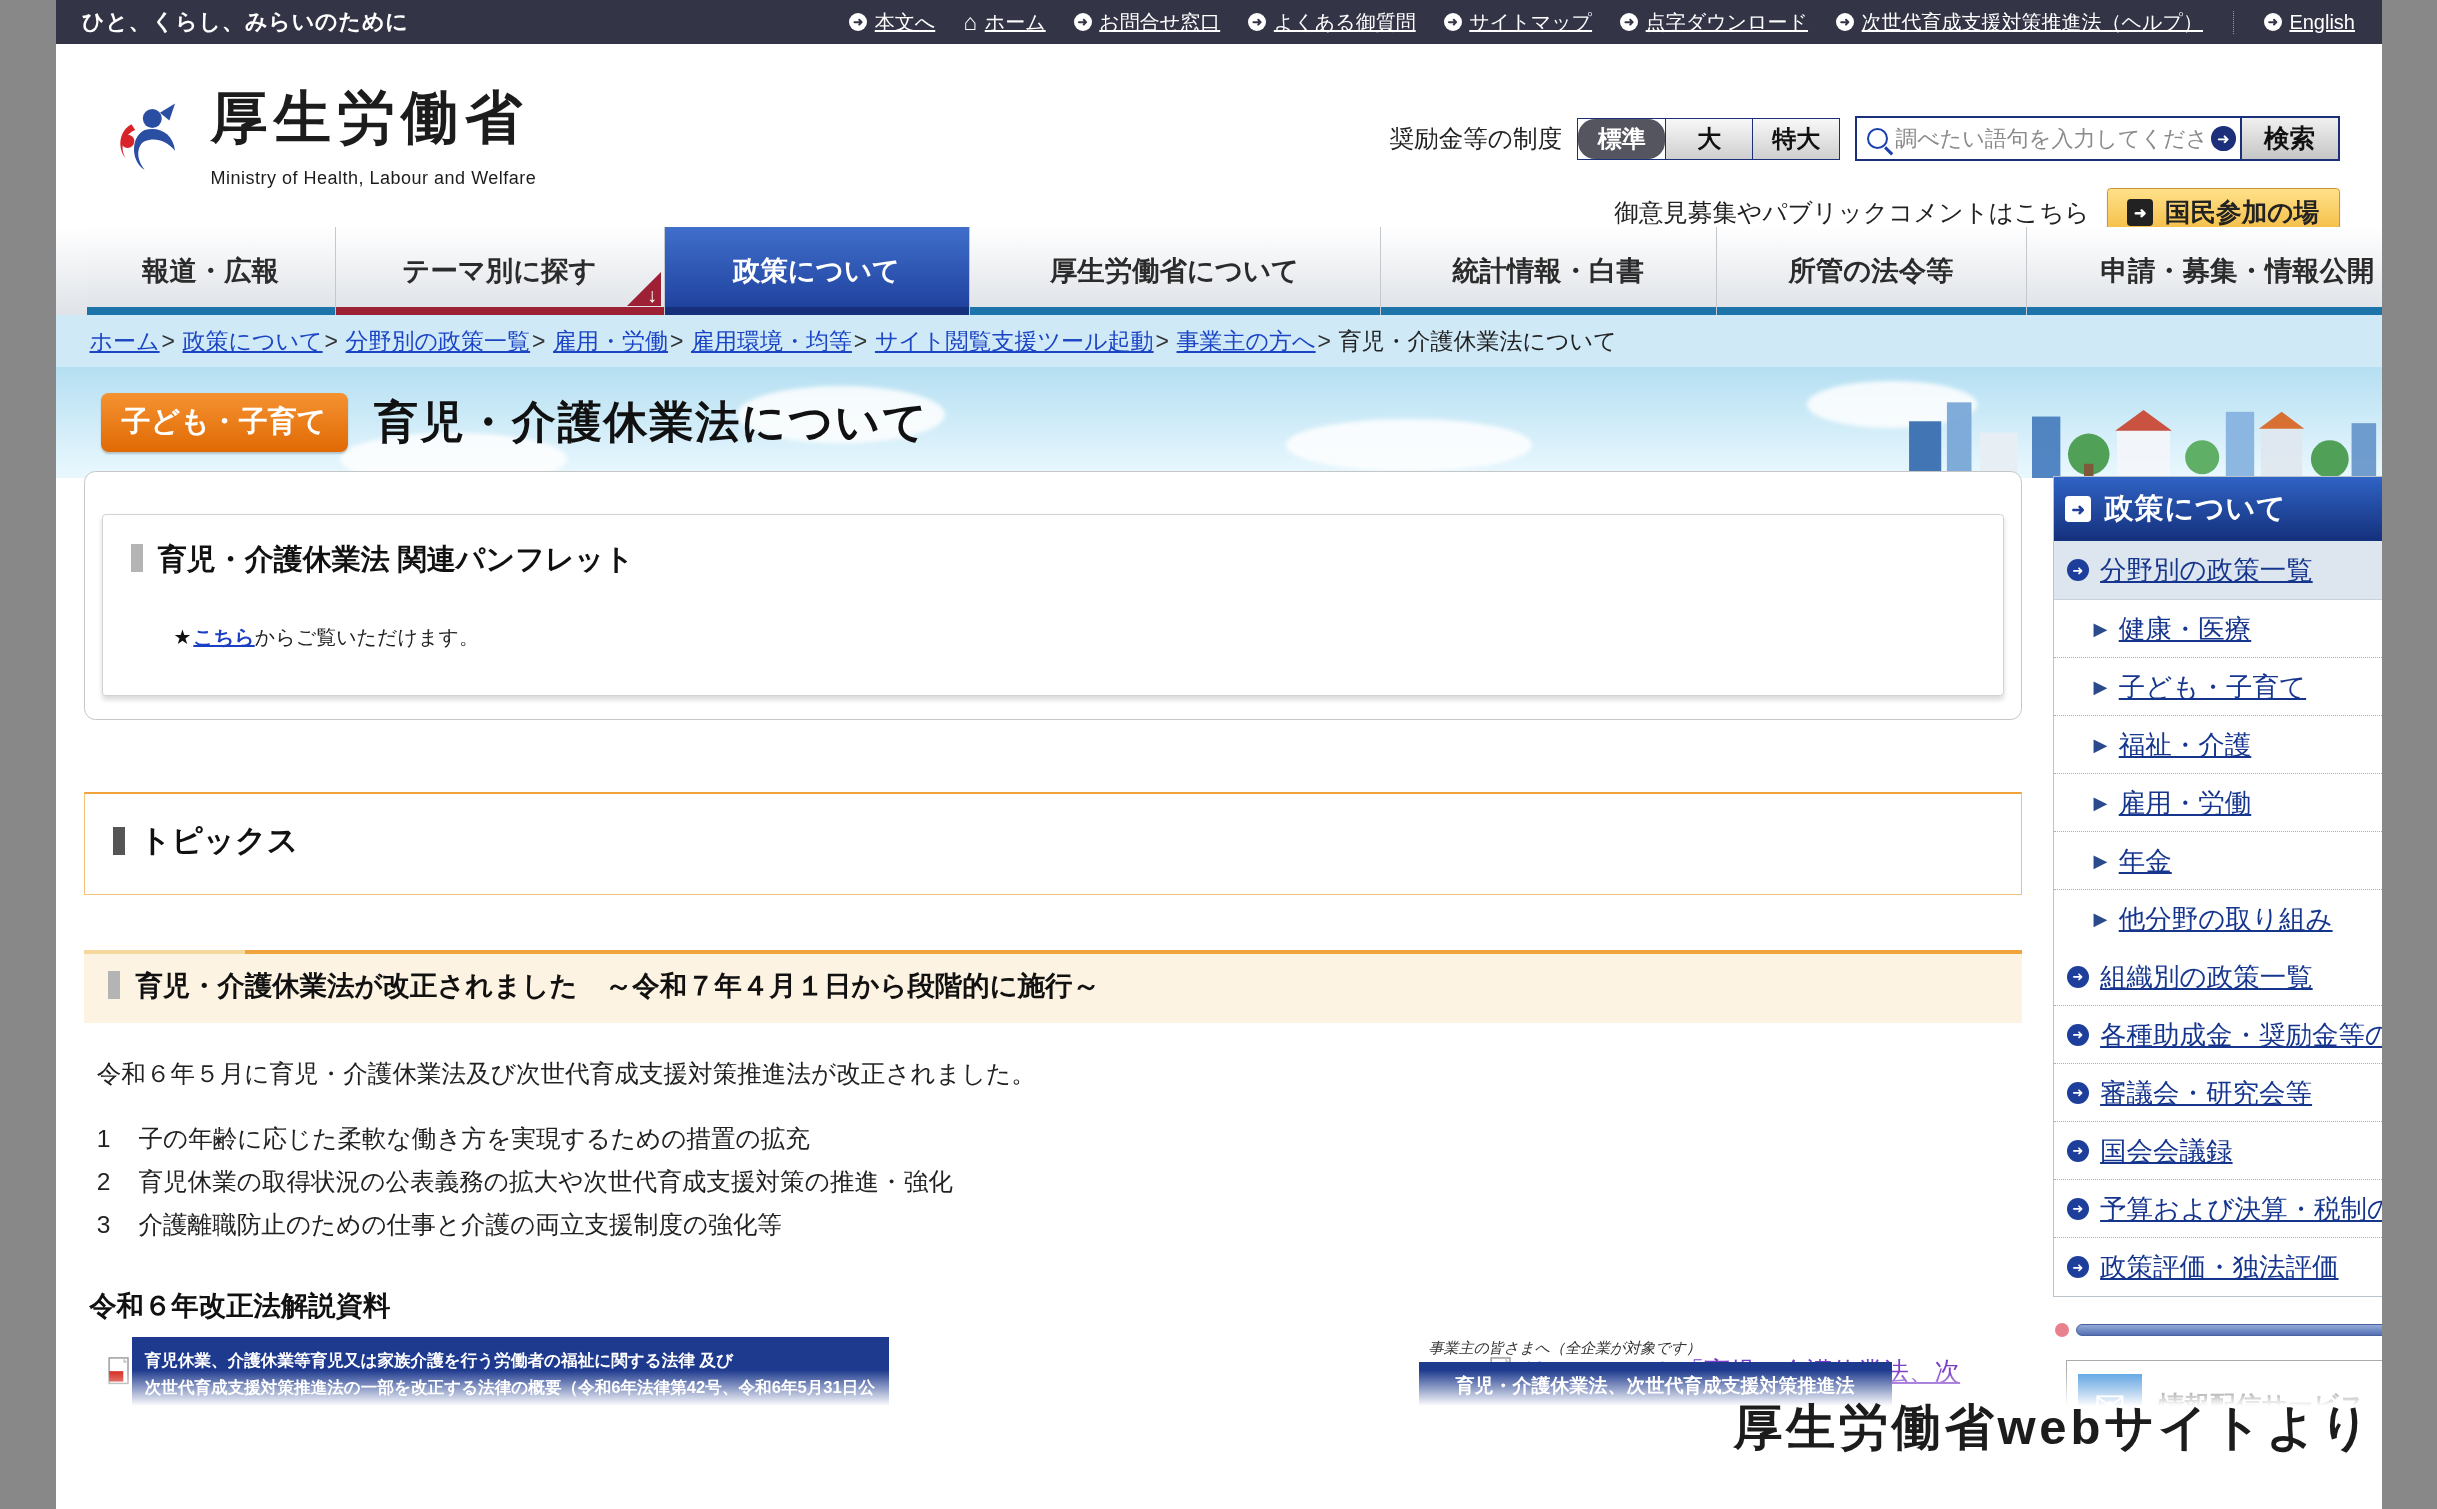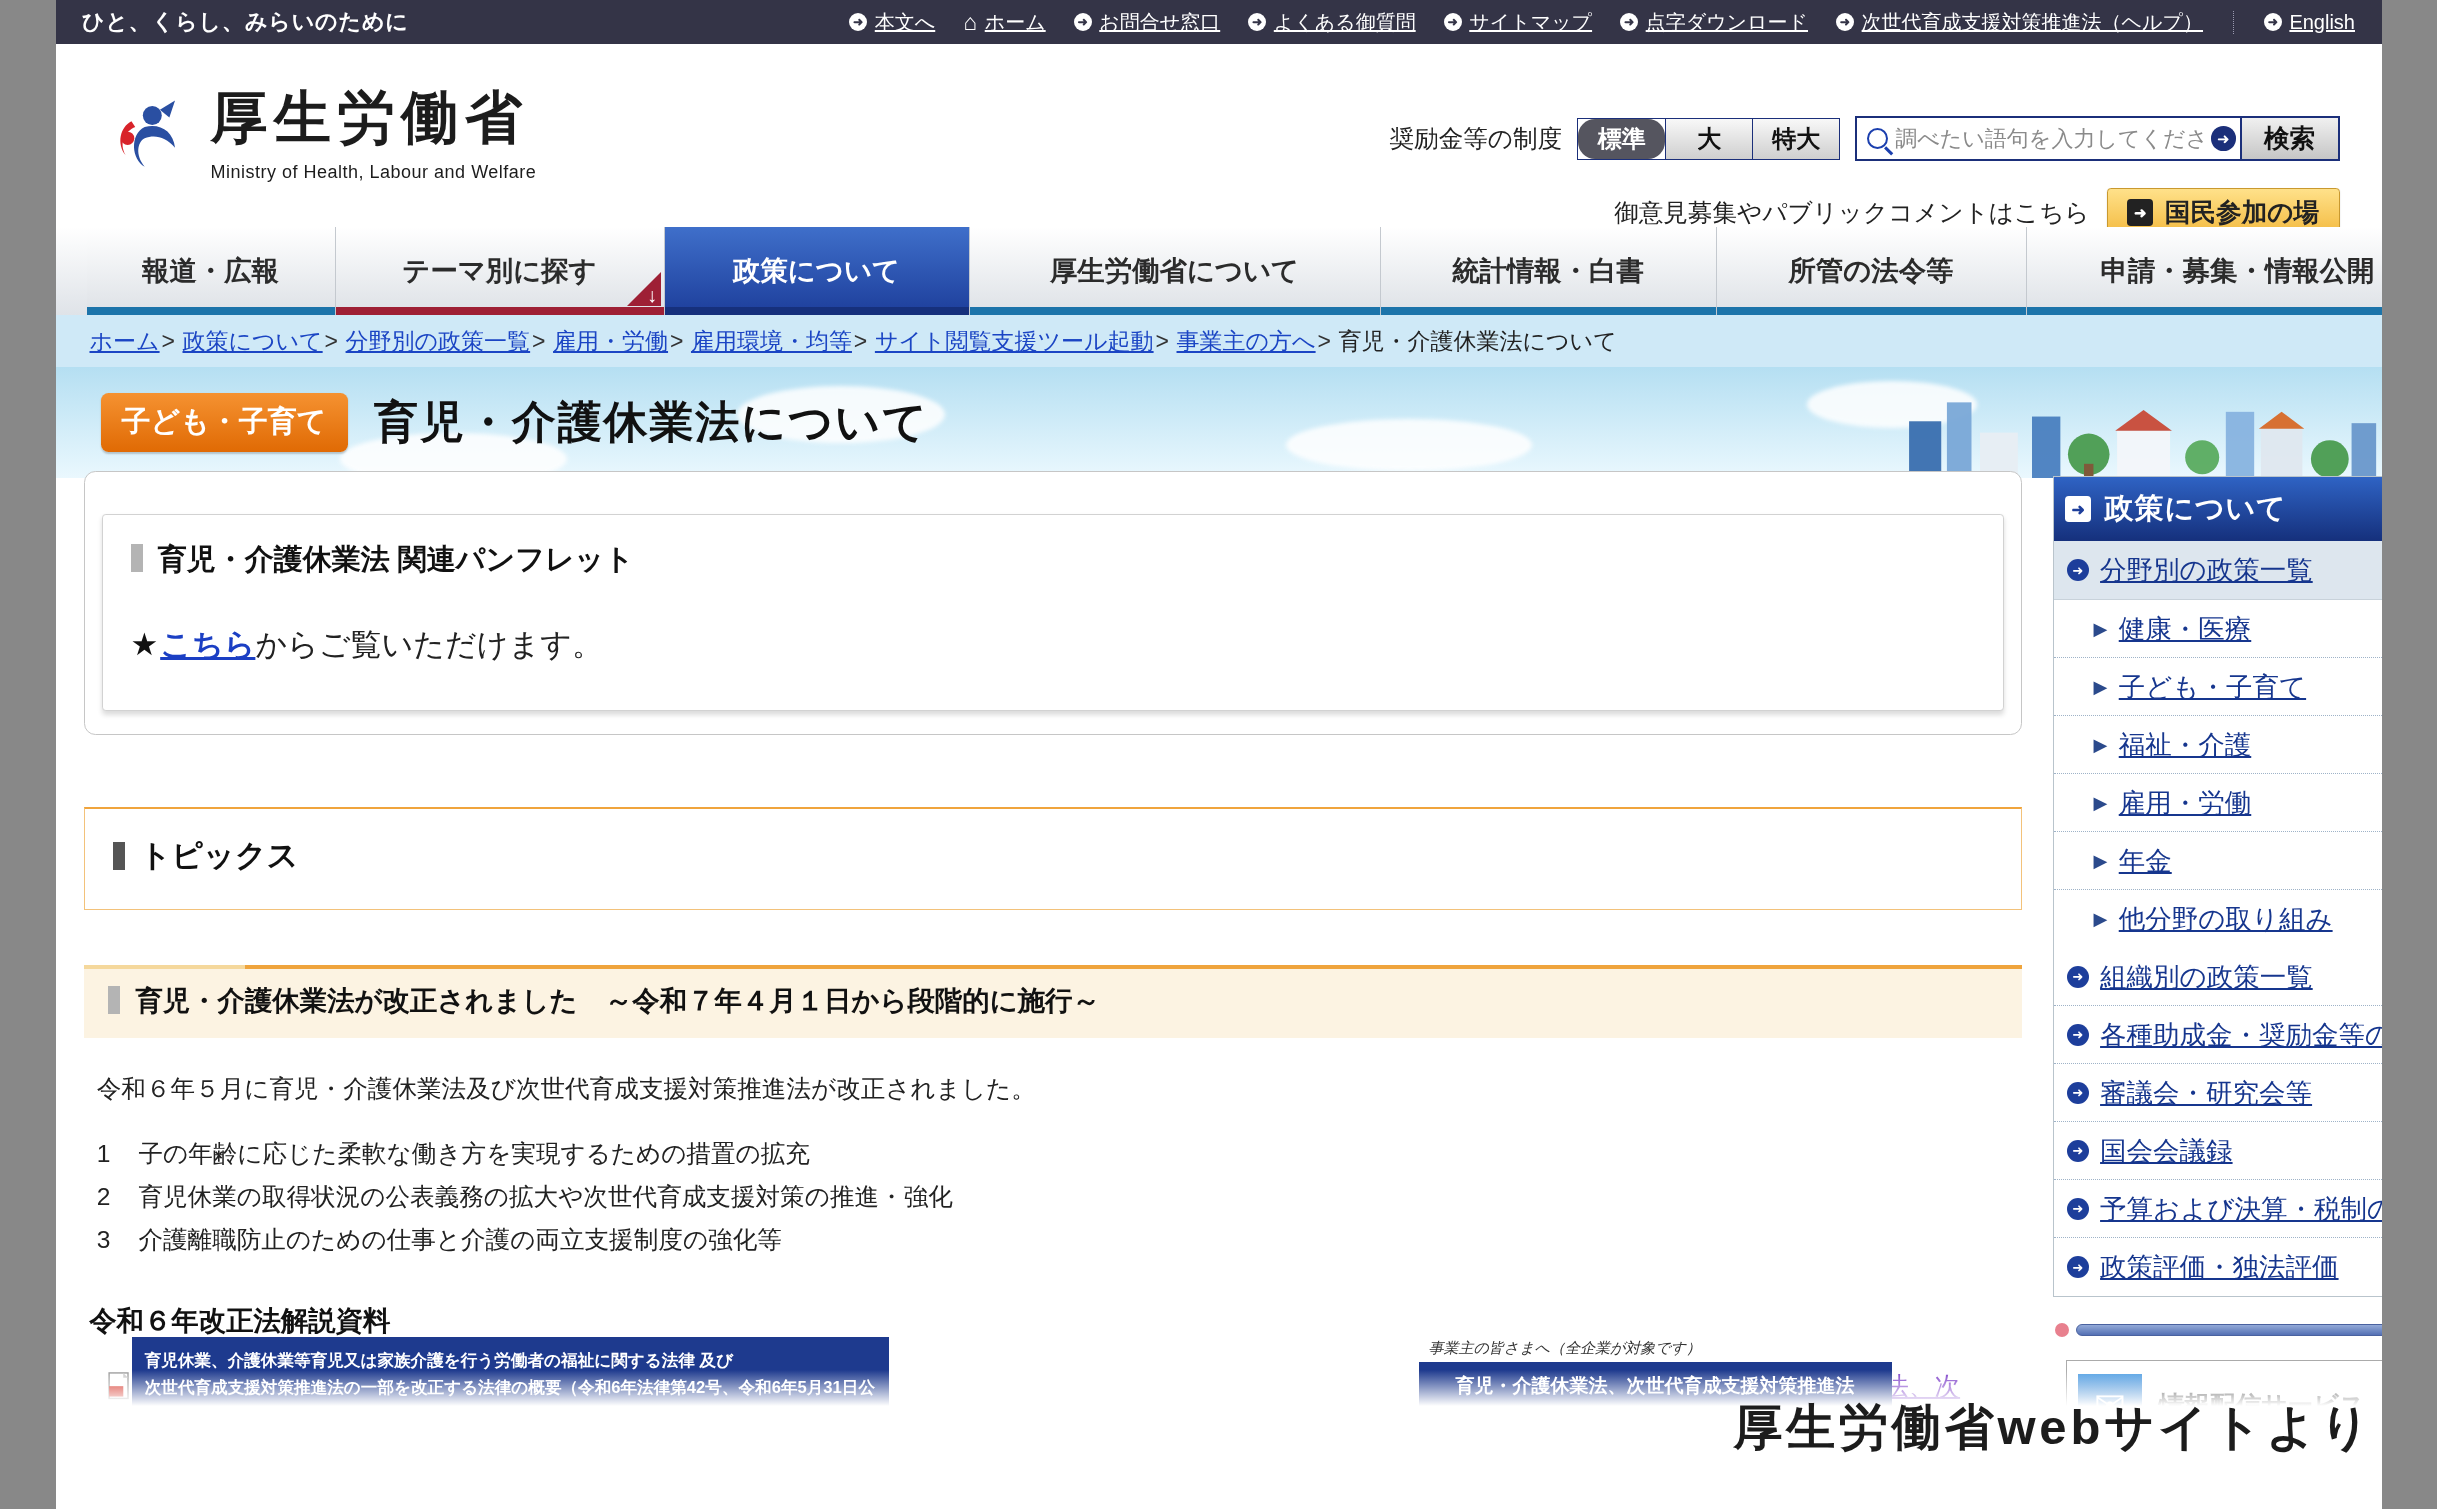--- a/index.html
+++ b/index.html
@@ -15,21 +15,21 @@
   .tb-item .lbl { text-decoration:underline; }
   .tb-ic { width:18px; height:18px; border-radius:50%; background:#fff; color:#343447;
     display:inline-flex; align-items:center; justify-content:center; font-size:12.3px; font-weight:bold; }
   .tb-home { color:#fff; font-size:23px; line-height:18px; }
   .tb-sep { height:23px; border-left:1.9px dotted #9a9ab0; margin:0 1.9px; }
 
   
   .header { position:absolute; top:44px; left:0; width:100%; height:184px; background:#fff; }
   .logo { position:absolute; left:47px; top:42px; display:flex; align-items:center; gap:17px; cursor:pointer; }
   .logo-text .jp { font-size:57px; font-weight:bold; color:#1c1c1c; letter-spacing:6.6px; line-height:1.1; }
-  .logo-text .en { font-size:18px; color:#1c1c1c; margin-top:13px; letter-spacing:0.5px; }
+  .logo-text .en { font-size:18px; color:#1c1c1c; margin-top:19px; letter-spacing:0.5px; }
   .ctrl-row1 { position:absolute; right:42px; top:72px; display:flex; align-items:center; gap:15px; }
   .fs-label { font-size:24.6px; color:#222; }
   .fs-group { display:flex; border:1.9px solid #1b2f7a; }
   .fs-btn { width:87px; height:40px; display:flex; align-items:center; justify-content:center;
     font-size:24px; font-weight:bold; background:linear-gradient(#f8f8f8,#cfcfcf); color:#111;
     border-left:1.9px solid #1b2f7a; cursor:pointer; }
   .fs-btn:first-child { border-left:none;border-radius:17px; }
   .fs-btn.active { background:#55555f; color:#fff; }
   .searchbox { display:flex; align-items:center; border:2.8px solid #1b2f7a; height:45px; background:#fff; }
   .sb-maglens { width:21px; height:21px; border:2.8px solid #1b3fae; border-radius:50%; position:relative; margin:0 7.6px 0 9.5px; }
@@ -82,21 +82,21 @@
   .town { position:absolute; right:0; bottom:0; opacity:.95; }
 
   
   .content { position:absolute; left:28px; top:471px; width:1938px; }
   .panel-outer { border:0.9px solid #c6c6c6; border-radius:11.4px; padding:42px 17px 23px; background:#fff; }
   .panel-inner { border:0.9px solid #d2d2d2; border-radius:3.8px; box-shadow:0 3.8px 5.7px rgba(0,0,0,.14);
     padding:24.6px 28px 44px; background:#fff; }
   .h-bullet { display:inline-block; width:12.3px; height:28px; background:#b4b4b4; margin-right:15px; vertical-align:-3.8px; }
   .h-bullet.dark { background:#555; }
   .sec-h { font-size:29px; font-weight:bold; color:#111; }
-  .star-line { margin-top:44px; font-size:31px; color:#222; }
+  .star-line { margin-top:44px; font-size:20px; color:#222;margin-left:43px; }
   .star { color:#111; margin-right:1.9px; }
   .link-blue { color:#1b3fc4; text-decoration:underline; font-weight:bold; cursor:pointer; }
   .topics-box { margin-top:72px; border:0.9px solid #f3c27a; border-top:2.8px solid #f0a43c;
     padding:26.5px 28px 32px; background:#fff; }
   .topics-box .sec-h { font-size:31px; }
   .rev-heading { margin-top:55px; background:#fcf3e2; padding:18px 24.6px 19px; position:relative; }
   .rev-heading::before { content:""; position:absolute; top:0; left:0; right:0; height:3.8px;
     background:linear-gradient(to right, #f5d89c 0 161px, #efa43c 161px); }
   .rev-heading .sec-h { font-size:27.4px; }
   .body-p { margin-top:34px; font-size:24.6px; color:#222; padding-left:13.2px; }

